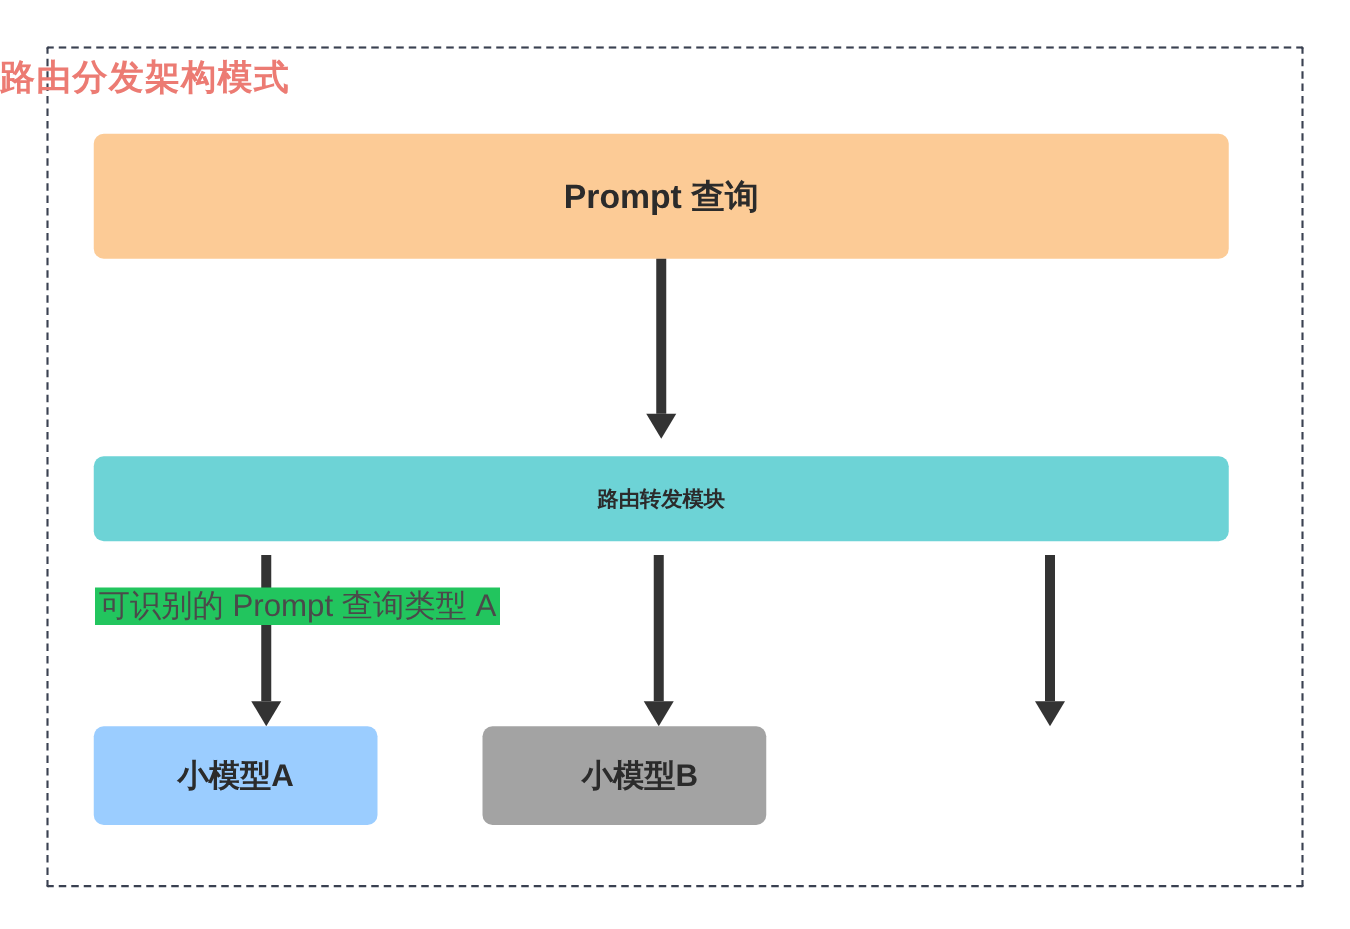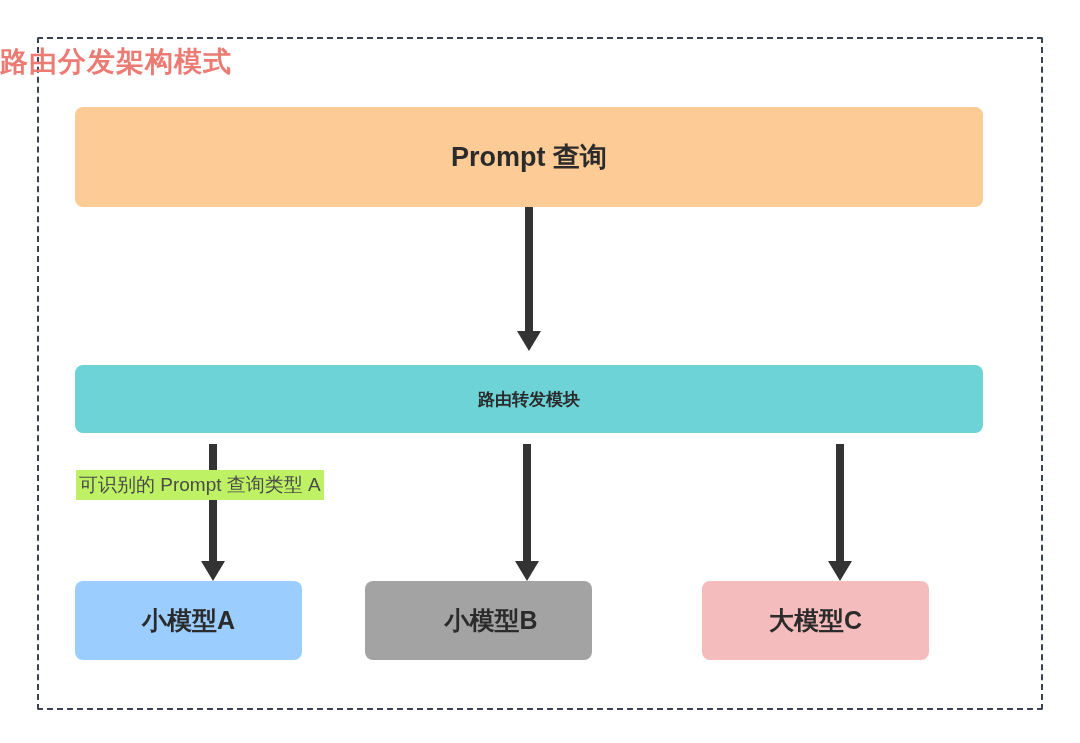--- a/index.html
+++ b/index.html
@@ -77,21 +77,21 @@
     margin-top: 14px;
   }
 
   .node-leaf {
     top: 581px;
     width: 227px;
     height: 79px;
     font-size: 25px;
   }
   .node-leaf-a { left: 75px;  background: #9bcdff; }
-  .node-leaf-b { left: 365px; background: #a3a3a3; padding-left: 25px; }
+  .node-leaf-b { left: 386px; background: #a3a3a3; padding-left: 25px; }
   .node-leaf-c { left: 702px; background: #f4bcbc; }
 
   
   .arrow {
     position: absolute;
     width: 0;
   }
   .arrow .shaft {
     position: absolute;
     left: -4px;
@@ -119,23 +119,23 @@
   .arrow-branch-a { left: 213px; }
   .arrow-branch-b { left: 527px; }
   .arrow-branch-c { left: 840px; }
 
   
   .edge-label {
     position: absolute;
     top: 470px;
     height: 30px;
     line-height: 30px;
-    background: #bef264;
+    background: #22c55e;
     color: #4a4a4a;
-    font-size: 19px;
+    font-size: 25px;
     white-space: nowrap;
     padding: 0 3px;
   }
   .edge-label-a { left: 76px; }
   .edge-label-b { left: 390px; }
   .edge-label-c { left: 703px; }
 </style>
 </head>
 <body>
 
@@ -164,15 +164,14 @@
   </div>
   <div class="arrow arrow-branch arrow-branch-c">
     <div class="shaft"></div>
     <div class="head"></div>
   </div>
 
   <div class="edge-label edge-label-a">可识别的 Prompt 查询类型 A</div>
 
   <div class="node node-leaf node-leaf-a">小模型A</div>
   <div class="node node-leaf node-leaf-b">小模型B</div>
-  <div class="node node-leaf node-leaf-c">大模型C</div>
 
 </div>
 
 </body></html>

